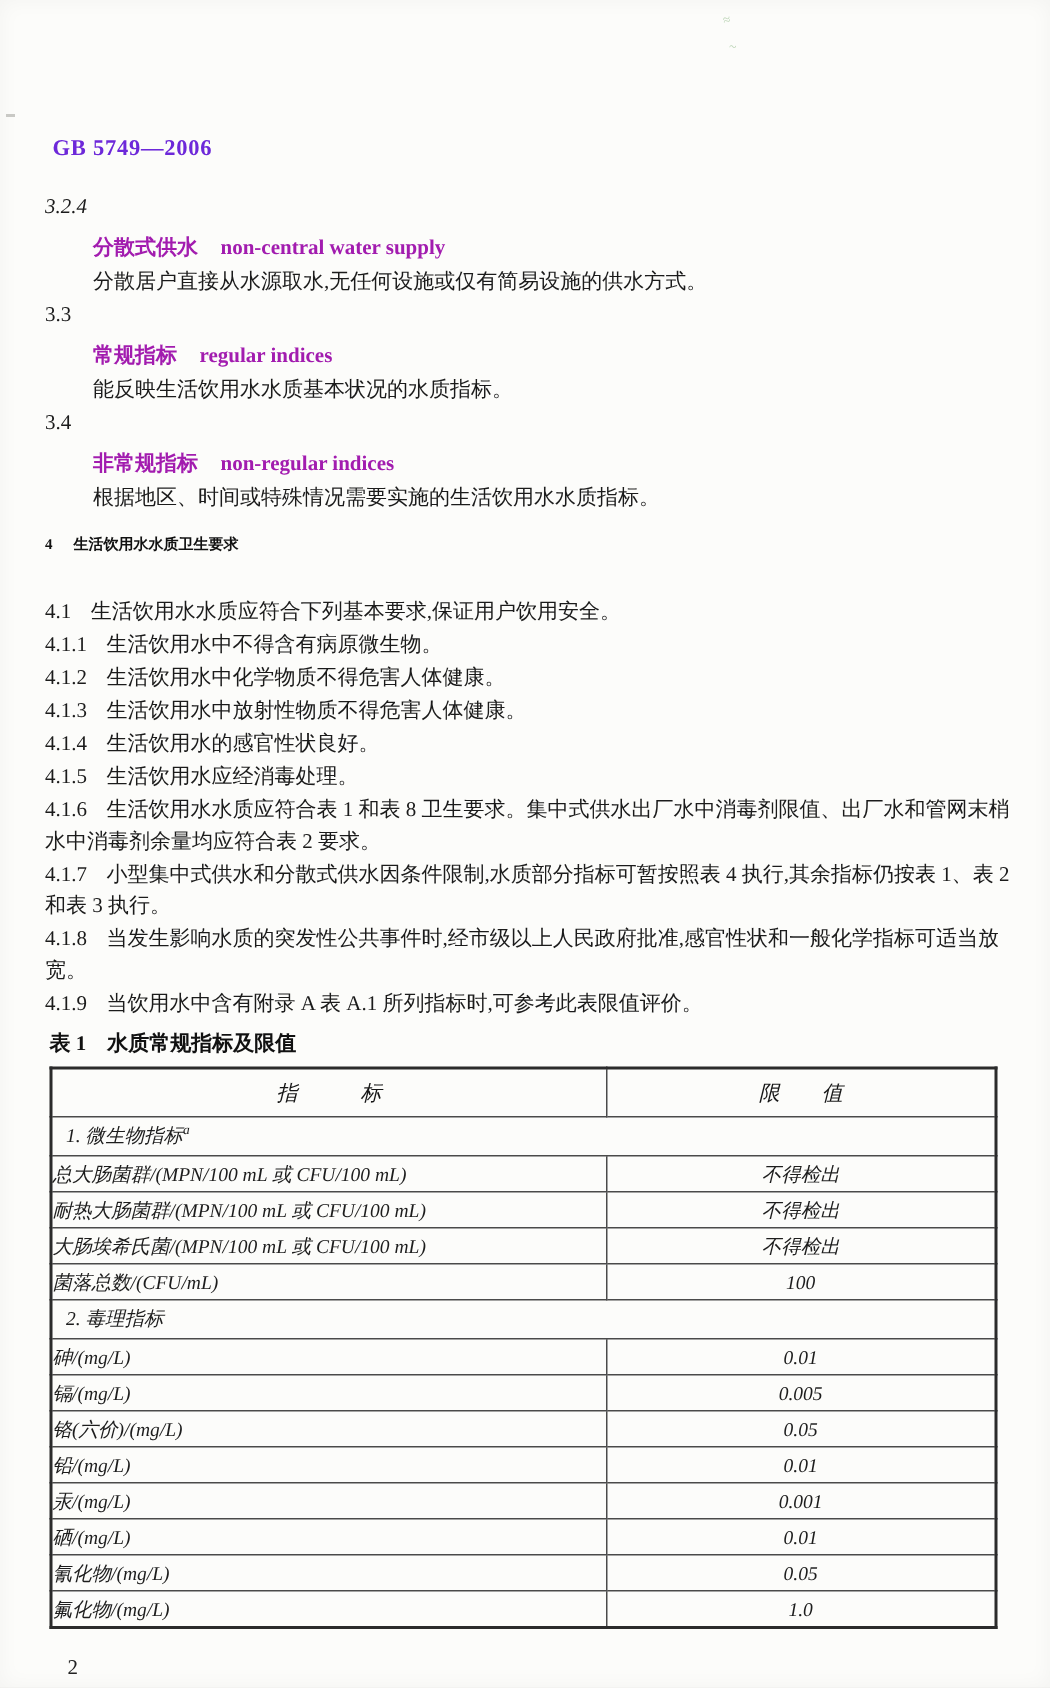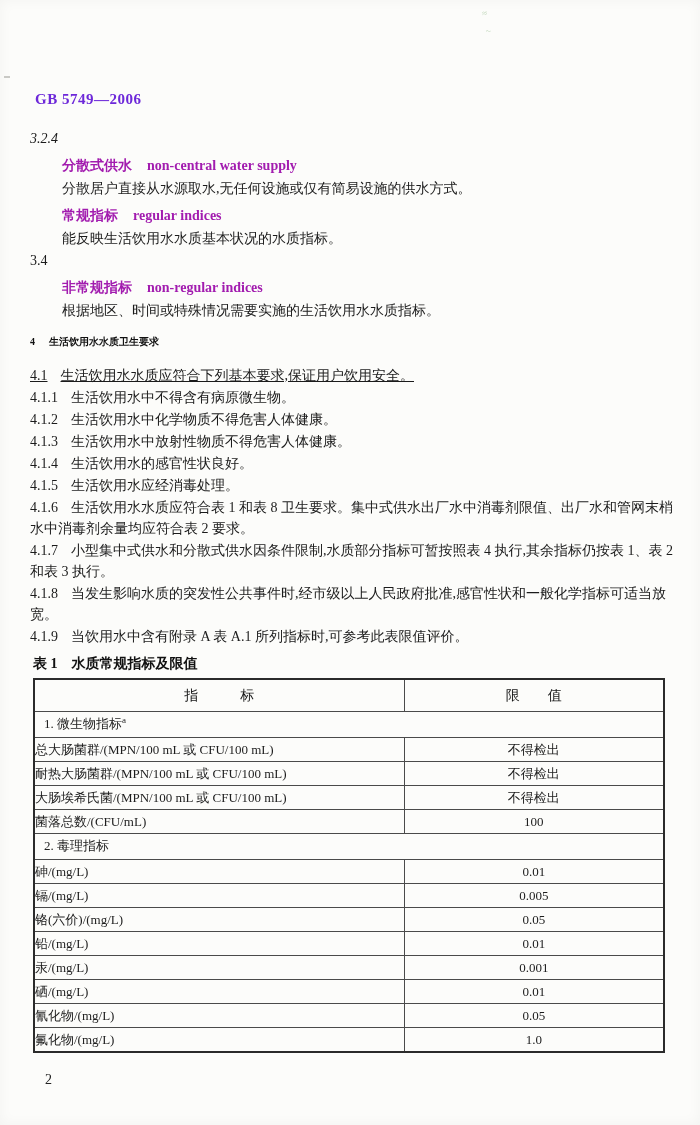--- a/index.html
+++ b/index.html
@@ -38,39 +38,40 @@
   .gap-sm{margin-top:1px;}
 
   .chap{
     margin:10px 0 0 0;
     font-size:10px;line-height:21px;
     font-weight:bold;color:#111;
   }
   .chap .cnum{margin-right:14px;}
 
   .clause{margin-top:1px;}
-  .clause.first{margin-top:13px;text-decoration:underline;}
+  .clause.first{margin-top:24px;}
   .clause .cnum{margin-right:13px;white-space:nowrap;}
 
   .tbl-title{
     margin:7px 0 0 33px;width:630px;
     text-align:left;font-weight:bold;color:#111;
     font-size:14px;line-height:20px;
   }
   table.t1{
     margin:4px 0 0 33px;
     width:630px;
     border-collapse:collapse;
     table-layout:fixed;
   }
   table.t1 td{
     border:1px solid #4a4a4a;
     font-size:13px;
     padding:0;
     color:#1d1d1d;
+    font-style:italic;
   }
   table.t1{border:2px solid #2b2b2b;}
   col.c-ind{width:370px;}
   col.c-lim{width:260px;}
   tr.h-head td{height:31px;text-align:center;font-size:14px;color:#161616;}
   tr.h-cat td{height:25px;padding-left:9px;}
   tr.h-data td{height:23px;}
   td.ind{padding-left:17px;}
   td.lim{text-align:center;}
   sup{font-size:9px;}
@@ -92,20 +93,21 @@
   <div class="gb">GB 5749—2006</div>
 
   <div class="content">
 
     <p class="cnum-line first-cnum">3.2.4</p>
     <p class="term">
       <span>分散式供水</span><span class="en">non-central water supply</span>
     </p>
     <p class="def">分散居户直接从水源取水,无任何设施或仅有简易设施的供水方式。</p>
 
+    <p class="cnum-line gap-sm">3.3</p>
     <p class="term">
       <span>常规指标</span><span class="en">regular indices</span>
     </p>
     <p class="def">能反映生活饮用水水质基本状况的水质指标。</p>
 
     <p class="cnum-line gap-sm">3.4</p>
     <p class="term">
       <span>非常规指标</span><span class="en">non-regular indices</span>
     </p>
     <p class="def">根据地区、时间或特殊情况需要实施的生活饮用水水质指标。</p>

